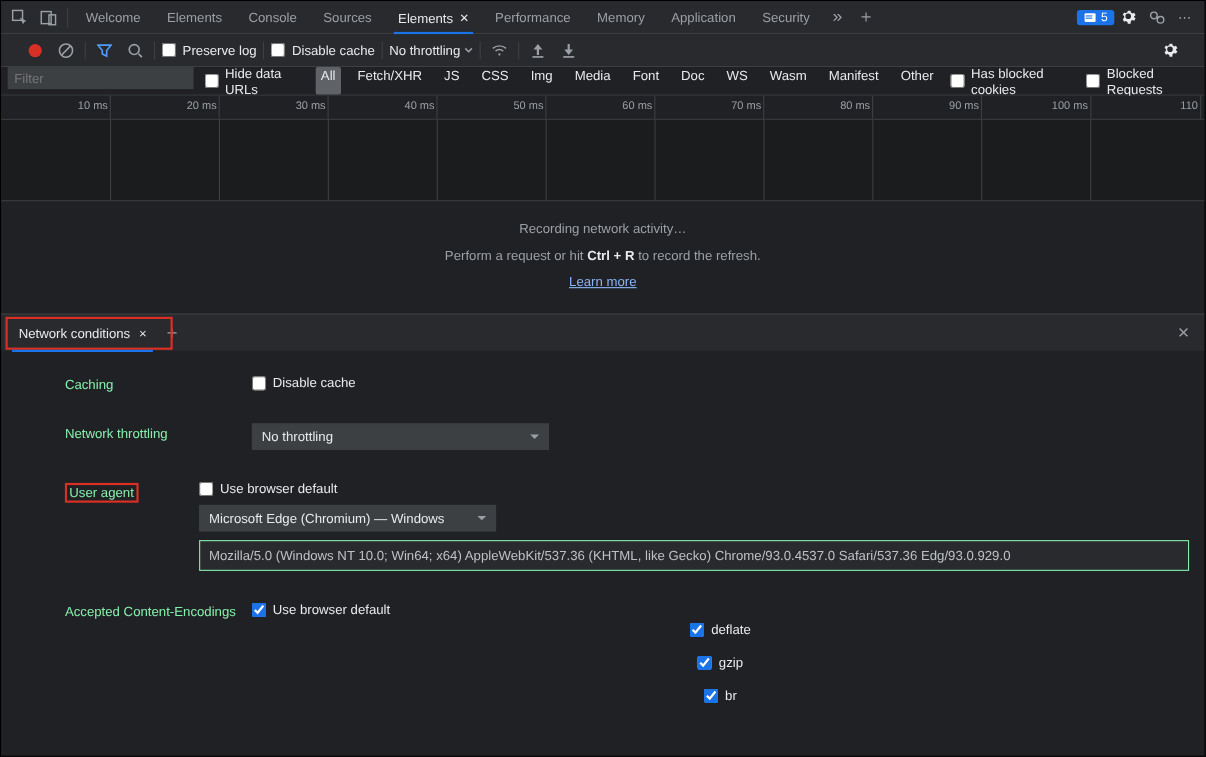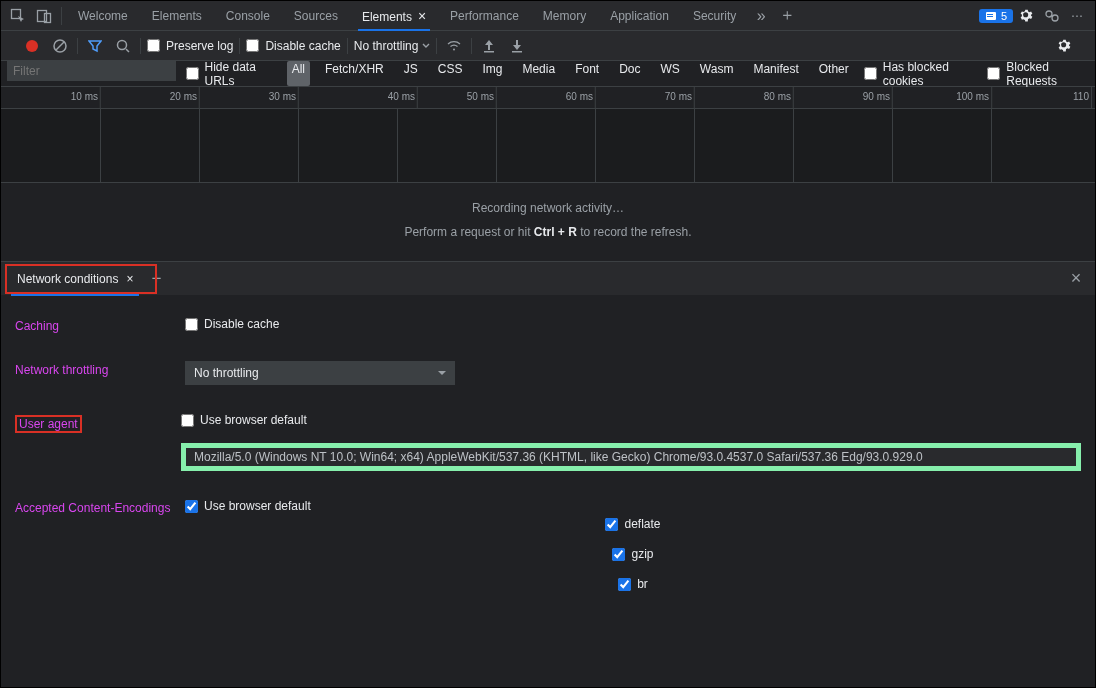--- a/index.html
+++ b/index.html
@@ -98,33 +98,33 @@
     position:relative; padding:0 10px; height:34px; line-height:34px;
     color:#e8eaed; cursor:pointer;
   }
   .dtab.active::after{
     content:""; position:absolute; left:4px; right:4px; bottom:0; height:2px;
     background:#1a73e8;
   }
   .dtab .close{ margin-left:8px; }
   .drawer-body { padding:12px 14px; }
   .form-row { display:flex; align-items:flex-start; padding:10px 0; }
-  .form-label { width:170px; color:#d946ef; padding-top:2px;}
+  .form-label { width:170px; color:#86efac; padding-top:2px;margin-left:44px;}
   .form-content { flex:1; max-width:900px; }
   .select {
     width:270px; height:24px; background:#3c4043; border:1px solid #3c4043;
     color:#e8eaed; padding:0 22px 0 8px; position:relative; display:flex; align-items:center;
   }
   .select::after{
     content:""; position:absolute; right:8px; top:9px;
     border:4px solid transparent; border-top-color:#9aa0a6;
   }
   .ua-text {
     margin-top:8px; width:900px; height:28px; background:#292a2d;
-    border:5px solid #86efac; color:#bdc1c6; padding:4px 8px;
+    border:1px solid #86efac; color:#bdc1c6; padding:4px 8px;
     font-size:12px;
   }
   .hl { border:2px solid #d93025; padding:0 2px; display:inline-block; }
   .hl-box { position:absolute; border:2px solid #d93025; pointer-events:none; }
 </style>
 </head>
 <body>
 
 <div class="tabstrip">
   <div class="ico">
@@ -269,21 +269,21 @@
   <label class="chk">
       <input type="checkbox" style="">
       <span>Blocked Requests</span>
     </label>
 </div>
 
 <div class="timeline">
   <span class="tick" style="left:99px">10 ms</span>
   <span class="tick" style="left:198px">20 ms</span>
   <span class="tick" style="left:297px">30 ms</span>
-  <span class="tick" style="left:416px">40 ms</span>
+  <span class="tick" style="left:396px">40 ms</span>
   <span class="tick" style="left:495px">50 ms</span>
   <span class="tick" style="left:594px">60 ms</span>
   <span class="tick" style="left:693px">70 ms</span>
   <span class="tick" style="left:792px">80 ms</span>
   <span class="tick" style="left:891px">90 ms</span>
   <span class="tick" style="left:990px">100 ms</span>
   <span class="tick" style="left:1090px">110</span>
 </div>
 <div class="waterfall">
   <div class="vline" style="left:99px"></div>
@@ -296,20 +296,21 @@
     <div class="vline" style="left:792px"></div>
   <div class="vline" style="left:891px"></div>
     <div class="vline" style="left:990px"></div>
 </div>
 
 <div class="msg">
   <div class="l1">Recording network activity…</div>
   <div>
     <span>Perform a request or hit </span><b>Ctrl + R</b><span> to record the refresh.</span>
   </div>
+  <div style="margin-top:10px;"><a href="#">Learn more</a></div>
 </div>
 
 <div class="drawer-tabs" style="position:relative;">
   <div class="hl-box" style="left:4px; top:2px; width:152px; height:30px;"></div>
   <div class="dtab active">
     <span>Network conditions</span><span class="close">×</span>
   </div>
   <div class="ico" style="width:26px;text-align:center;font-size:16px;color:#9aa0a6;">＋</div>
   <div class="spacer"></div>
   <div class="ico" style="width:26px;text-align:center;font-size:18px;color:#9aa0a6;">×</div>
@@ -339,20 +340,23 @@
   <div class="form-row" style="padding-top:18px;">
     <div class="form-label">
       <span class="hl">User agent</span>
     </div>
     <div class="form-content">
       <label class="chk">
           <input type="checkbox" style="">
           <span>Use browser default</span>
         </label>
       <div style="height:8px;"></div>
+      <div class="select">
+          <span>Microsoft Edge (Chromium) — Windows</span>
+        </div>
       <input class="ua-text" value="Mozilla/5.0 (Windows NT 10.0; Win64; x64) AppleWebKit/537.36 (KHTML, like Gecko) Chrome/93.0.4537.0 Safari/537.36 Edg/93.0.929.0" style="">
     </div>
   </div>
 
   <div class="form-row" style="padding-top:18px;">
     <div class="form-label" style="line-height:1.3;">Accepted Content-Encodings</div>
     <div class="form-content">
       <label class="chk">
           <input type="checkbox" checked="" style="">
           <span>Use browser default</span>

